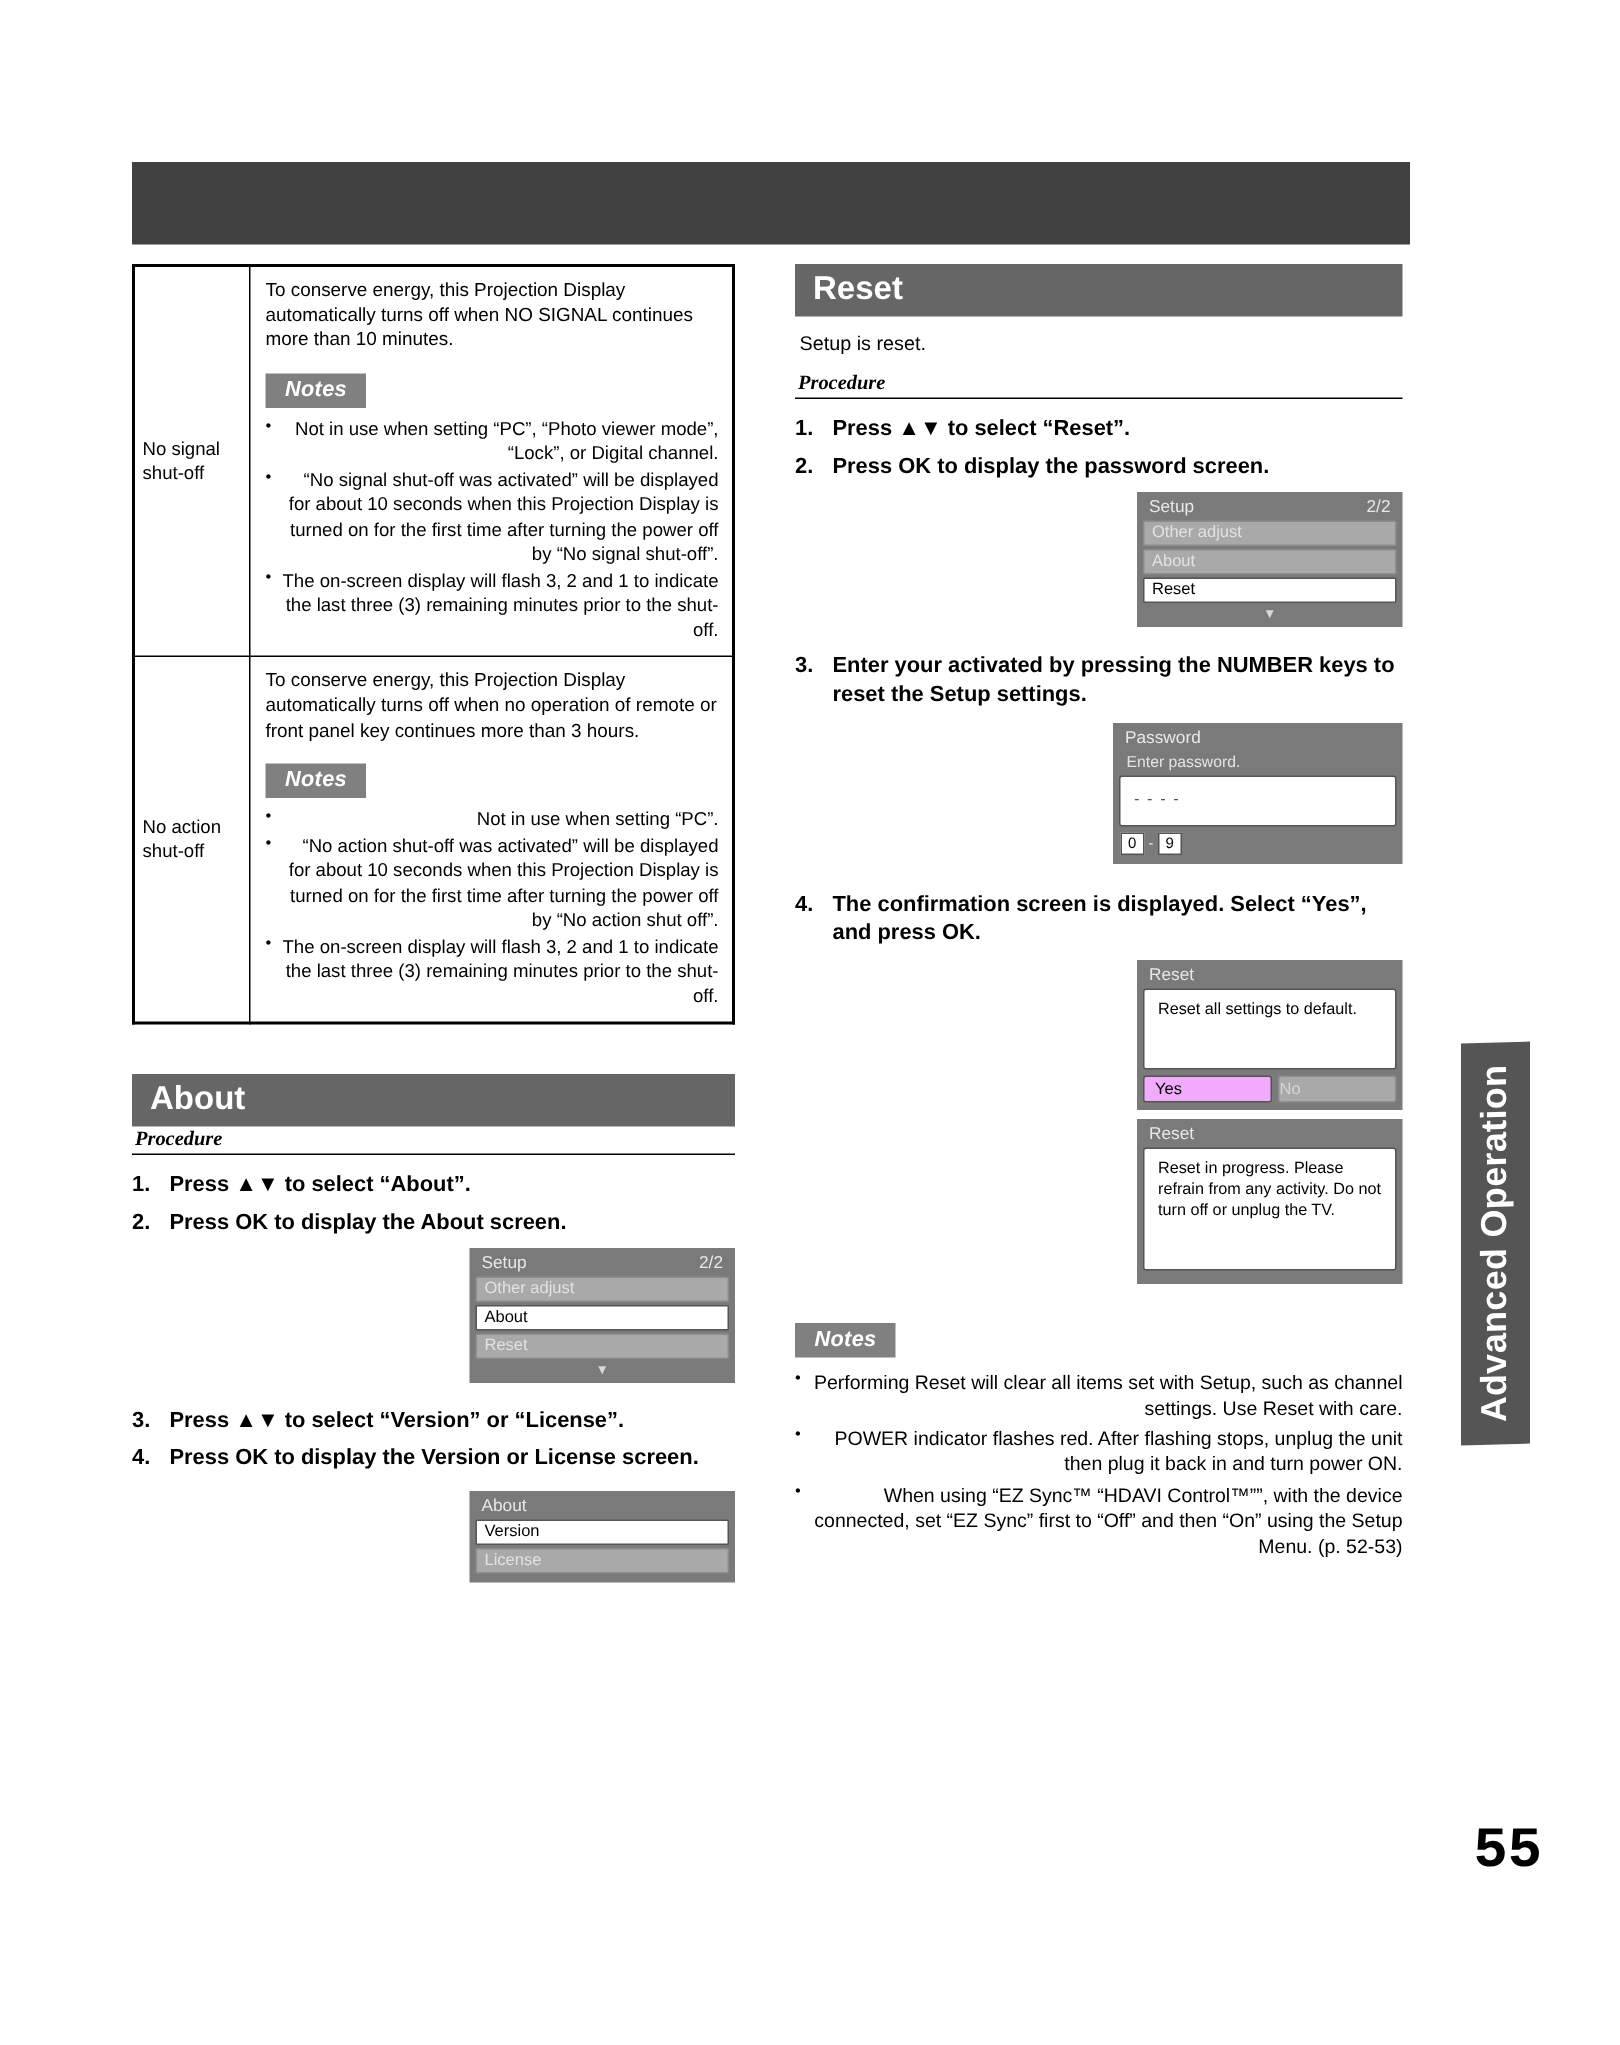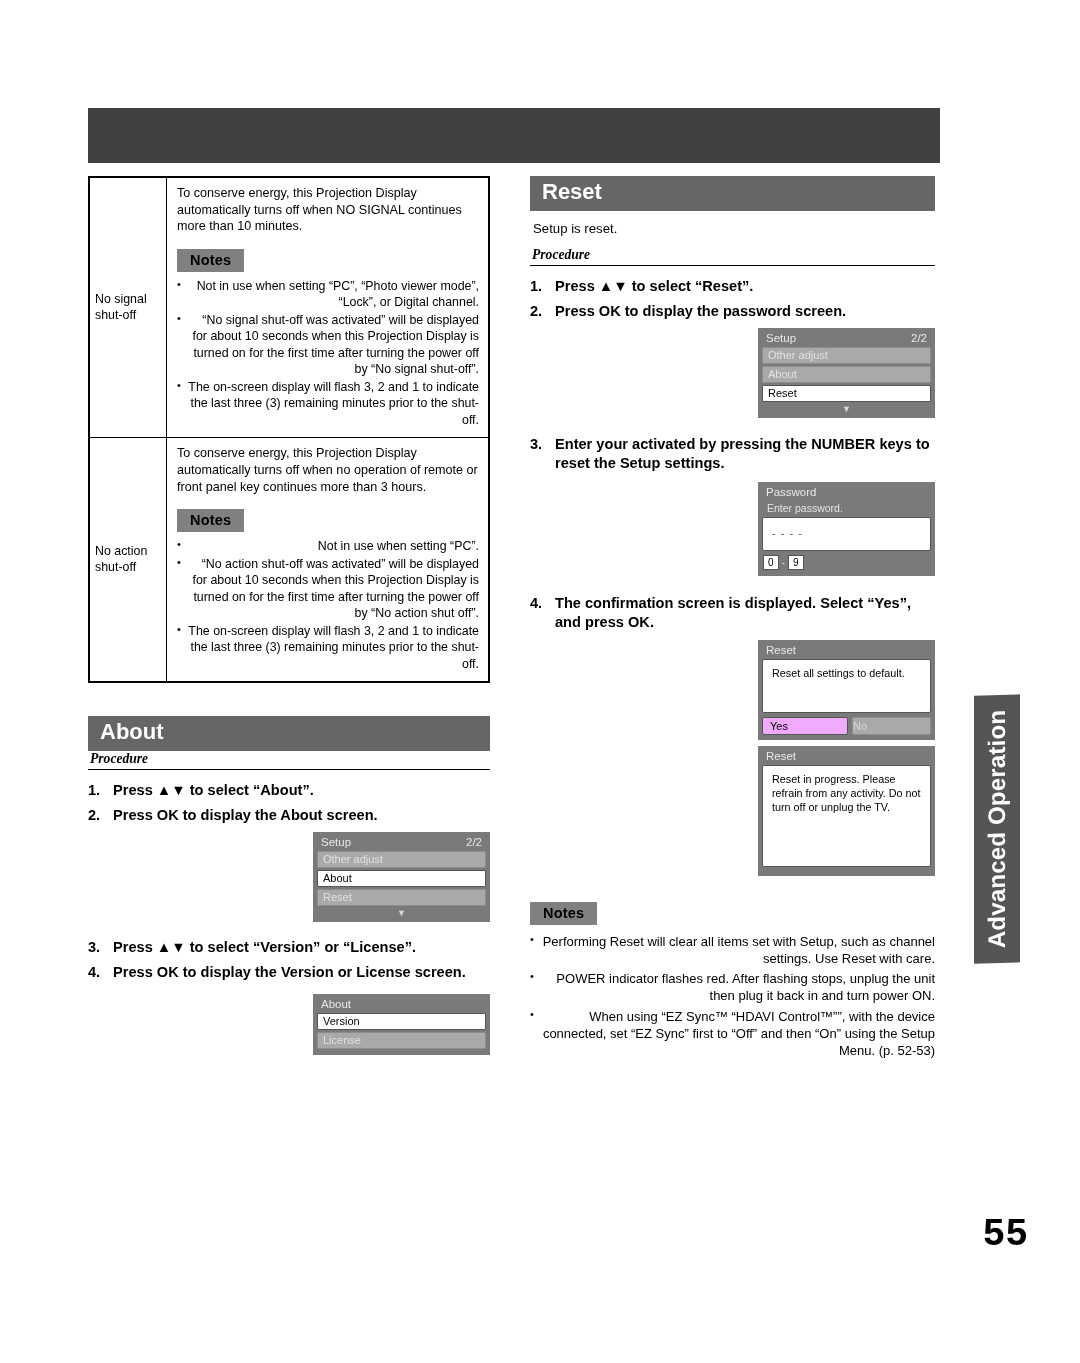--- a/index.html
+++ b/index.html
@@ -67,26 +67,27 @@
   .intro-p {
     font-size: 12.6px;
     line-height: 1.32;
     margin: 0 0 14px 0;
   }
 
   
   .notes-badge {
     display: inline-block;
     background: #808080;
-    color: #000000;
+    color: #ffffff;
     font-weight: bold;
     font-size: 14.5px;
     letter-spacing: .2px;
     padding: 3px 13px 4px 13px;
     margin-bottom: 4px;
+    font-style: italic;
   }
   ul.notes {
     list-style: none;
     margin: 2px 0 0 0;
     padding: 0;
   }
   ul.notes > li {
     position: relative;
     padding-left: 11px;
     font-size: 12.4px;
@@ -408,21 +409,21 @@
   </div>
 
   <ol class="steps" style="margin-top:17px">
     <li>
       <span class="num">3.</span>
       <span>Enter your activated by pressing the NUMBER keys to reset the Setup settings.</span>
     </li>
   </ol>
 
   <div class="osd-wrap-right" style="margin-top:9px">
-    <div class="osd" style="width:177px;padding-bottom:6px">
+    <div class="osd" style="width:193px;padding-bottom:6px">
       <div class="osd-title">
         <span>Password</span>
       </div>
       <div class="osd-sub">Enter password.</div>
       <div class="osd-field">- - - -</div>
       <div class="osd-range">
         <span class="osd-key">0</span>
         <span>-</span>
         <span class="osd-key">9</span>
       </div>
@@ -447,21 +448,21 @@
         <div class="osd-btn no">No</div>
       </div>
     </div>
   </div>
 
   <div class="osd-wrap-right" style="margin-top:6px">
     <div class="osd" style="width:177px;padding-bottom:5px">
       <div class="osd-title">
         <span>Reset</span>
       </div>
-      <div class="osd-msgbox" style="height:102px">Reset in progress. Please refrain from any activity. Do not turn off or unplug the TV.</div>
+      <div class="osd-msgbox" style="height:82px">Reset in progress. Please refrain from any activity. Do not turn off or unplug the TV.</div>
     </div>
   </div>
 
   <div style="margin-top:26px">
     <div class="notes-badge">Notes</div>
     <ul class="notes" style="margin-top:4px">
       <li style="font-size:13px;margin-bottom:3px">Performing Reset will clear all items set with Setup, such as channel settings. Use Reset with care.</li>
       <li style="font-size:13px;margin-bottom:3px">POWER indicator flashes red. After flashing stops, unplug the unit then plug it back in and turn power ON.</li>
       <li style="font-size:13px;margin-bottom:3px">When using “EZ Sync™ “HDAVI Control™””, with the device connected, set “EZ Sync” first to “Off” and then “On” using the Setup Menu. (p. 52-53)</li>
     </ul>

